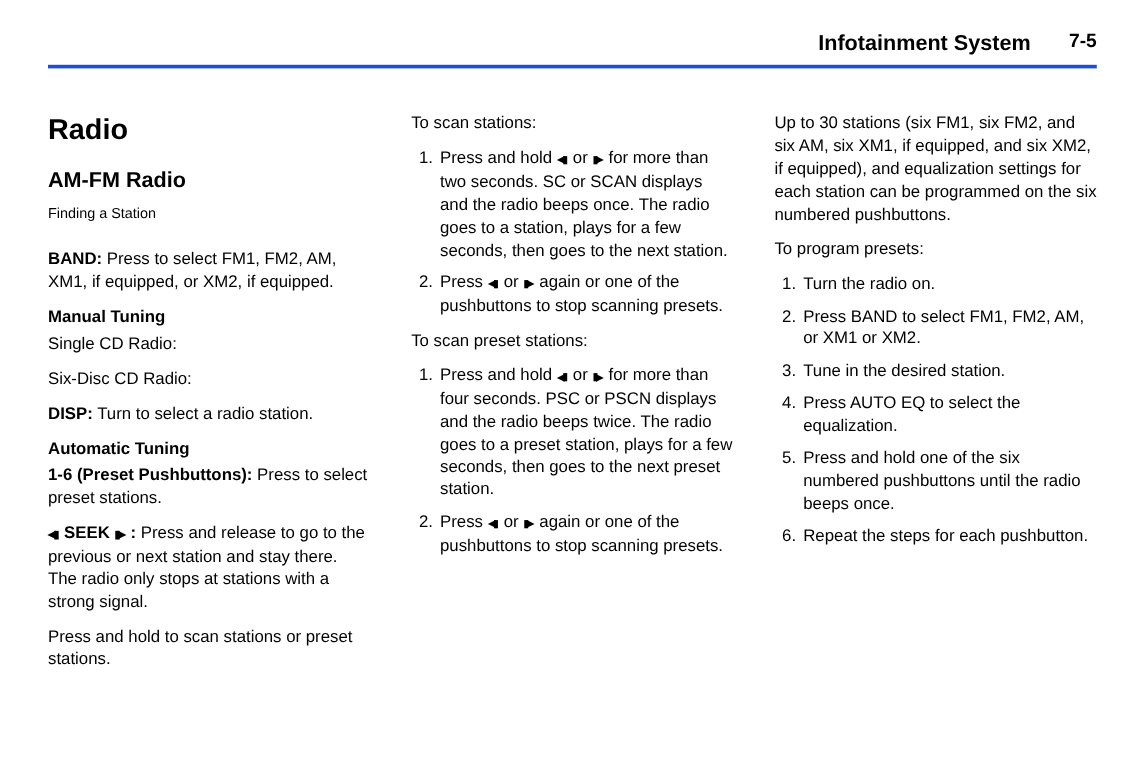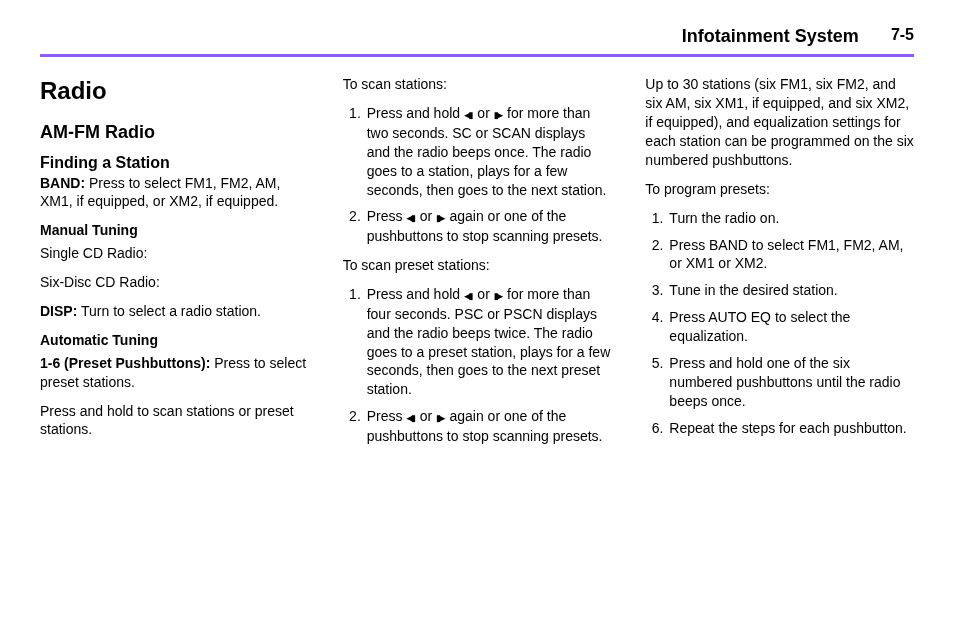--- a/index.html
+++ b/index.html
@@ -9,34 +9,34 @@
     width: 954px;
     height: 638px;
     padding: 24px 40px 20px 40px;
     font-size: 14px;
     line-height: 1.35;
     color: #000;
   }
   .header {
     display: flex;
     justify-content: flex-end;
-    border-bottom: 3px solid #8b5cf6;
+    border-bottom: 3px solid #1d4ed8;
     padding-bottom: 6px;
-    margin-bottom: 18px;
+    margin-bottom: 36px;
   }
   .header-title { font-weight: bold; font-size: 18px; }
   .header-page { font-weight: bold; font-size: 16px; margin-left: 32px; }
   .columns {
     display: flex;
     gap: 34px;
   }
   .col { flex: 1; min-width: 0; }
   h1 { font-size: 24px; font-weight: bold; margin-bottom: 12px; }
   h2 { font-size: 18px; font-weight: bold; margin-bottom: 8px; }
-  h3 { font-size: 16px; font-weight: bold; margin-bottom: 0; }
+  h3 { font-size: 12px; font-weight: normal; margin-bottom: 20px; }
   h4 { font-size: 14px; font-weight: bold; margin-top: 10px; margin-bottom: 4px; }
   p { margin-bottom: 10px; }
   ol { padding-left: 22px; margin-bottom: 10px; }
   li { margin-bottom: 8px; padding-left: 2px; }
   .b { font-weight: bold; }
   .icon { display: inline-block; vertical-align: middle; }
   .prev-icon::before { content: "◂"; font-size: 13px; }
   .prev-icon::after  { content: "▮"; font-size: 9px; margin-left: -2px; vertical-align: 1px;}
   .next-icon::before { content: "▮"; font-size: 9px; margin-right: -2px; vertical-align: 1px;}
   .next-icon::after  { content: "▸"; font-size: 13px; }
@@ -62,20 +62,23 @@
     </p>
     <h4>Manual Tuning</h4>
     <p>Single CD Radio:</p>
     <p>Six-Disc CD Radio:</p>
     <p>
       <span class="b">DISP:</span><span>  Turn to select a radio station.</span>
     </p>
     <h4>Automatic Tuning</h4>
     <p>
       <span class="b">1-6 (Preset Pushbuttons):</span><span>  Press to select preset stations.</span>
+    </p>
+    <p class="seek-wrap">
+      <span class="b"><span class="icon prev-icon"></span><span> SEEK </span><span class="icon next-icon"></span><span> :</span></span><span>  Press and release to go to the previous or next station and stay there. The radio only stops at stations with a strong signal.</span>
     </p>
     <p>Press and hold to scan stations or preset stations.</p>
   </div>
 
   <div class="col">
     <p>To scan stations:</p>
     <ol>
       <li>
         <span>Press and hold </span><span class="icon prev-icon"></span><span> or </span><span class="icon next-icon"></span><span> for more than two seconds. SC or SCAN displays and the radio beeps once. The radio goes to a station, plays for a few seconds, then goes to the next station.</span>
       </li>

